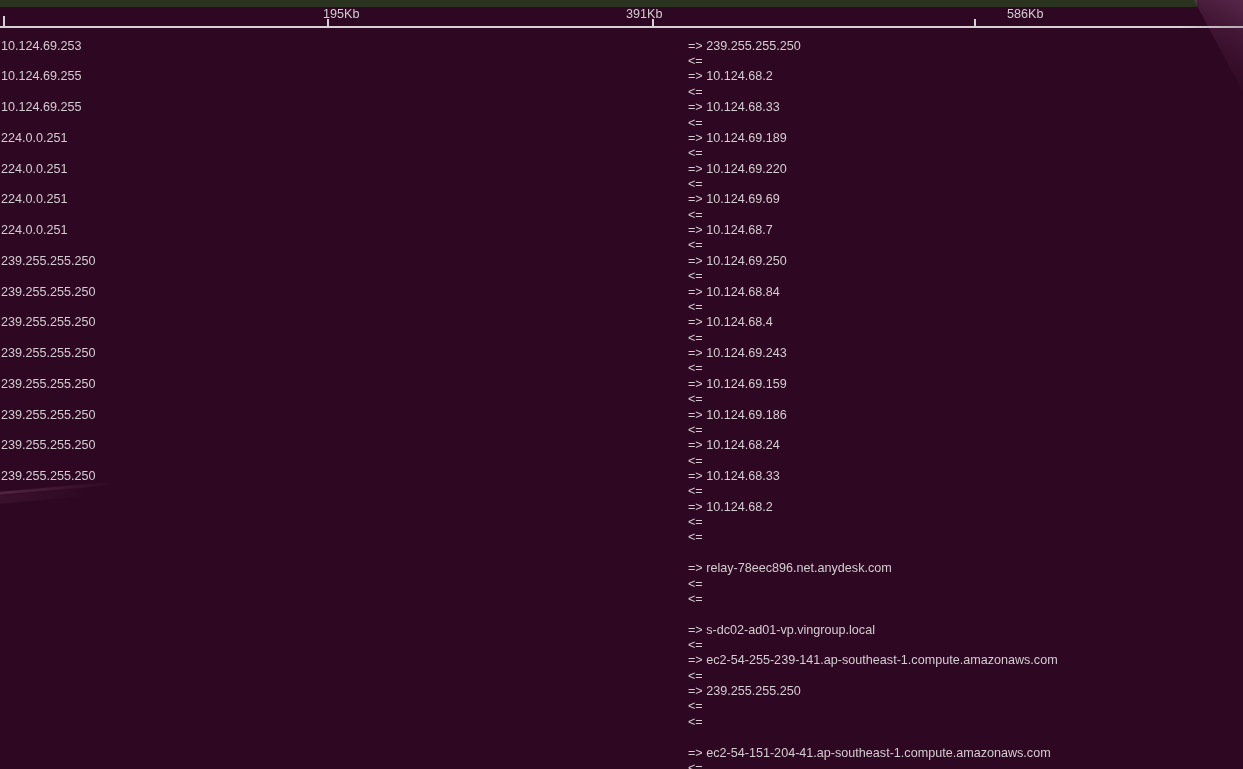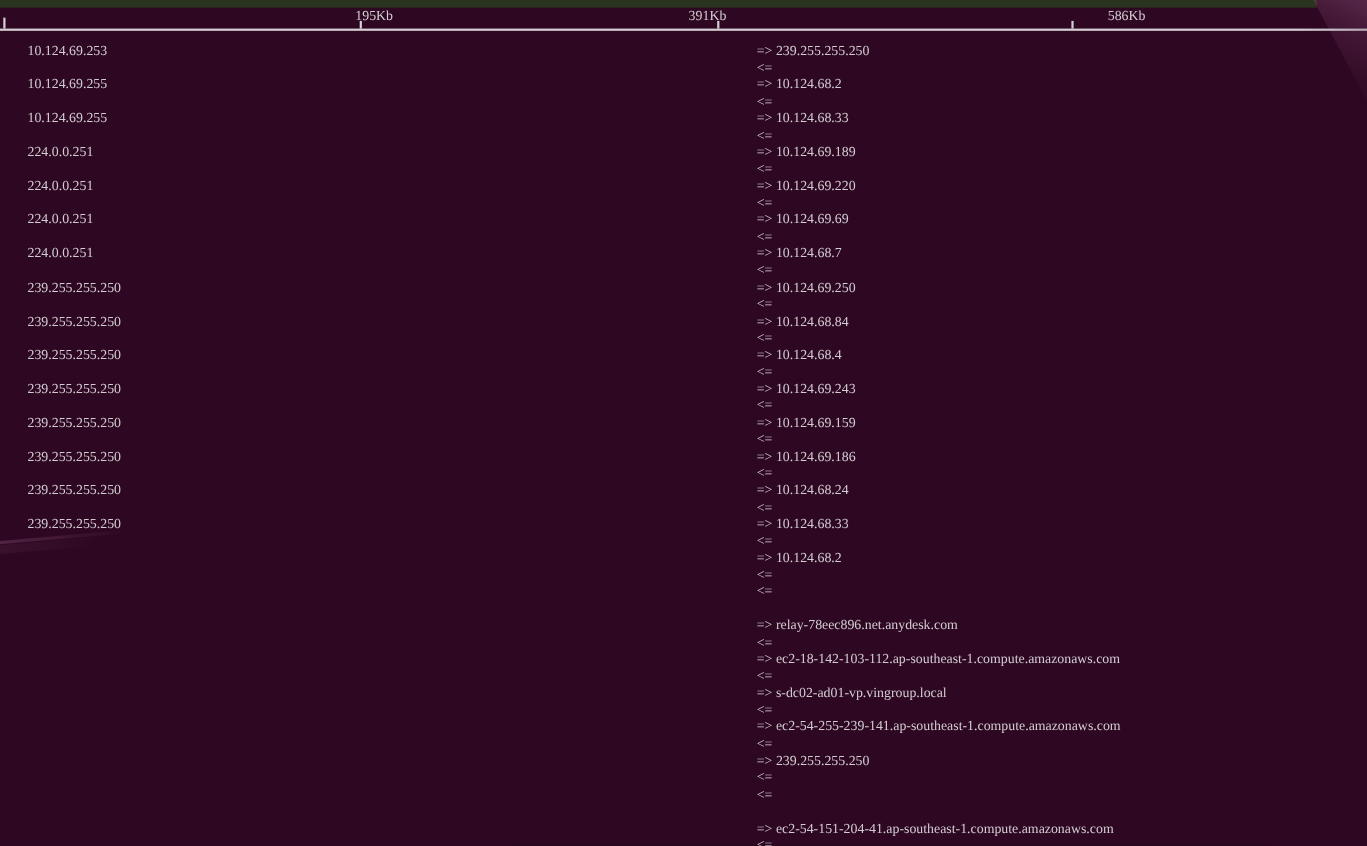--- a/index.html
+++ b/index.html
@@ -2,21 +2,21 @@
 <html><head>
 <meta charset="utf-8">
 <style>
   html, body { margin: 0; padding: 0; background: #000; }
   .screen {
     position: relative;
     width: 1243px;
     height: 769px;
     overflow: hidden;
     background: var(--bg, #2e0822);
-    font-family: Liberation Serif, serif;
+    font-family: Liberation Sans, sans-serif;
     font-size: 12.6px;
     line-height: 15.37px;
     color: var(--fg, #d3cdd2);
     cursor: text;
   }
   .topbar {
     position: absolute;
     left: 0; top: 0;
     width: 1197px; height: 7px;
     background: var(--topbar, #2a331f);
@@ -54,21 +54,21 @@
   }
   .scale-edge-tick {
     position: absolute;
     left: 3px; top: 16px;
     width: 2px; height: 10px;
     background: var(--line, #d6d0d5);
   }
   .flows { position: absolute; left: 0; top: 38.7px; width: 100%; z-index: 0; }
   .flow { position: relative; height: 30.74px; }
   .tline { position: relative; height: 15.37px; white-space: pre; }
-  .src { position: absolute; left: 1px; margin-left: 24px; }
+  .src { position: absolute; left: 1px; }
   .dst { position: absolute; left: 688px; }
   .streak1 {
     position: absolute;
     left: -6px; top: 487px;
     width: 122px; height: 3px;
     background: linear-gradient(to right, rgba(165,105,150,0.30), rgba(165,105,150,0));
     transform: rotate(-5deg);
     z-index: 0;
   }
   .streak2 {
@@ -166,21 +166,20 @@
         <div class="tline"><span class="dst">&lt;=</span></div>
       </div>
       <div class="flow">
         <div class="tline"><span class="dst">&lt;=</span></div>
       </div>
       <div class="flow">
         <div class="tline"><span class="dst"><span>=&gt;</span><span> relay-78eec896.net.anydesk.com</span></span></div>
         <div class="tline"><span class="dst">&lt;=</span></div>
       </div>
       <div class="flow">
-        <div class="tline"><span class="dst"><span>=&gt;</span><span> ec2-18-142-103-112.ap-southeast-1.compute.amazonaws.com</span></span></div>
         <div class="tline"><span class="dst">&lt;=</span></div>
       </div>
       <div class="flow">
         <div class="tline"><span class="dst"><span>=&gt;</span><span> s-dc02-ad01-vp.vingroup.local</span></span></div>
         <div class="tline"><span class="dst">&lt;=</span></div>
       </div>
       <div class="flow">
         <div class="tline"><span class="dst"><span>=&gt;</span><span> ec2-54-255-239-141.ap-southeast-1.compute.amazonaws.com</span></span></div>
         <div class="tline"><span class="dst">&lt;=</span></div>
       </div>

